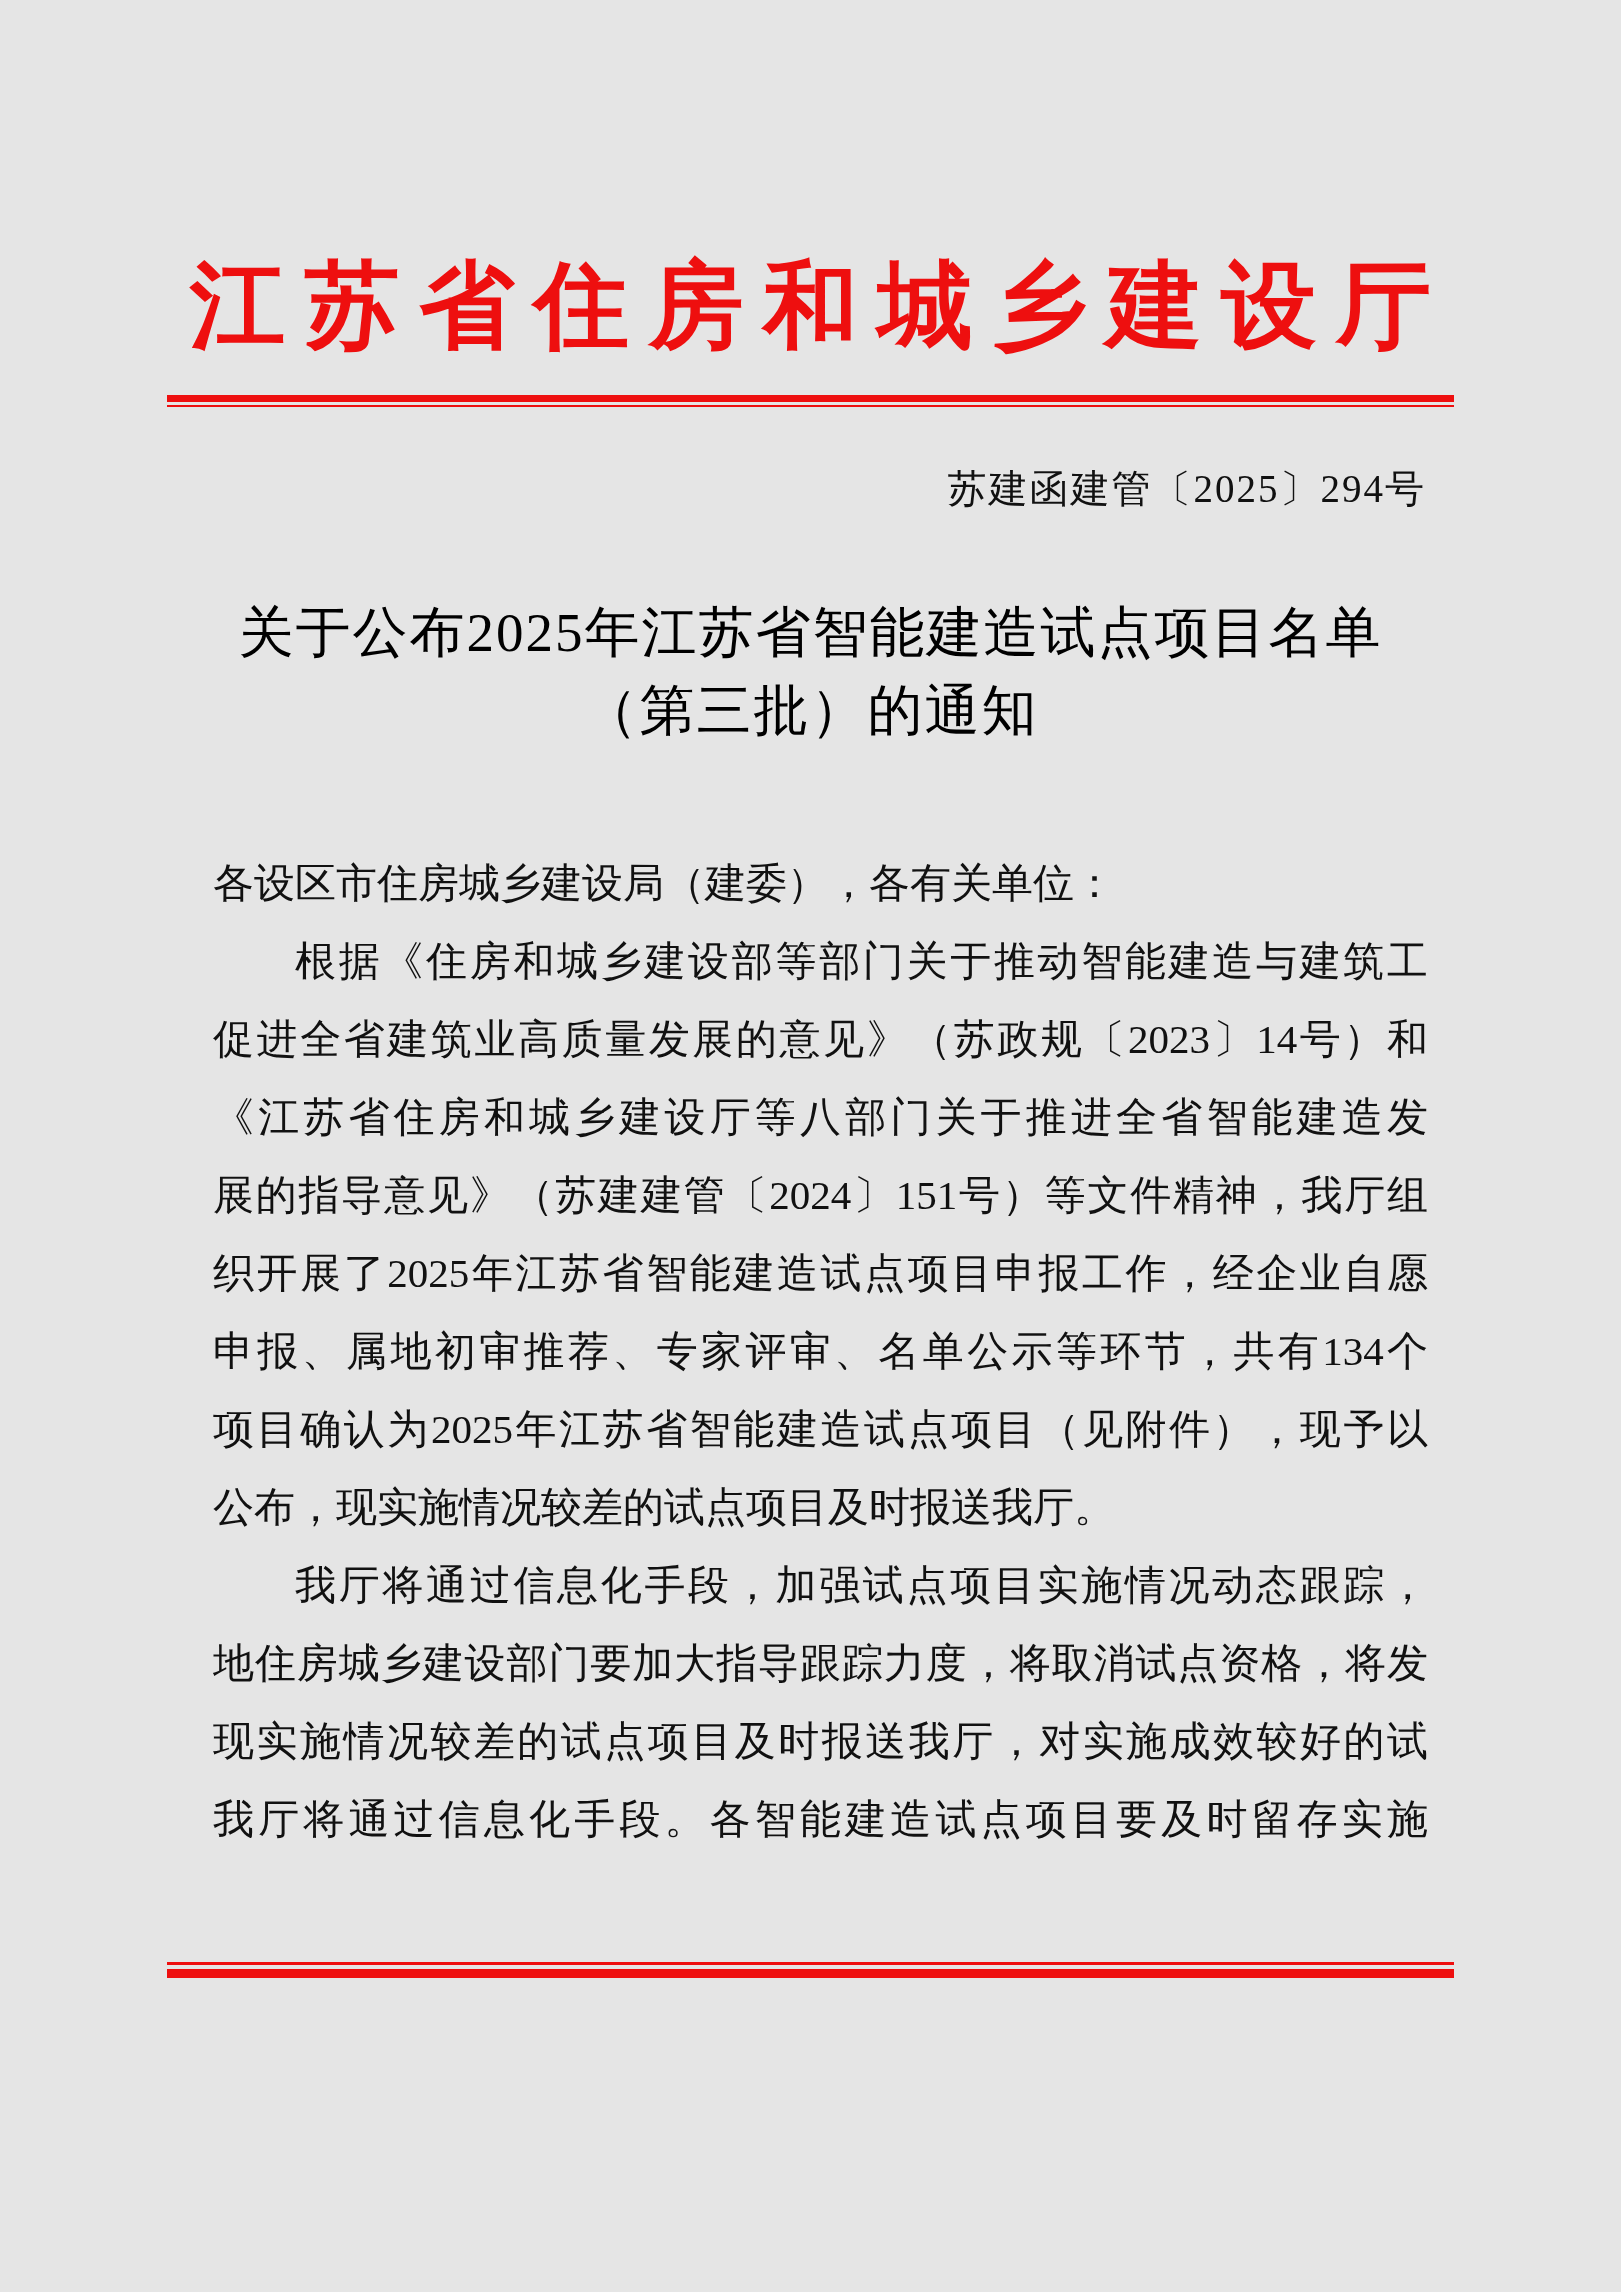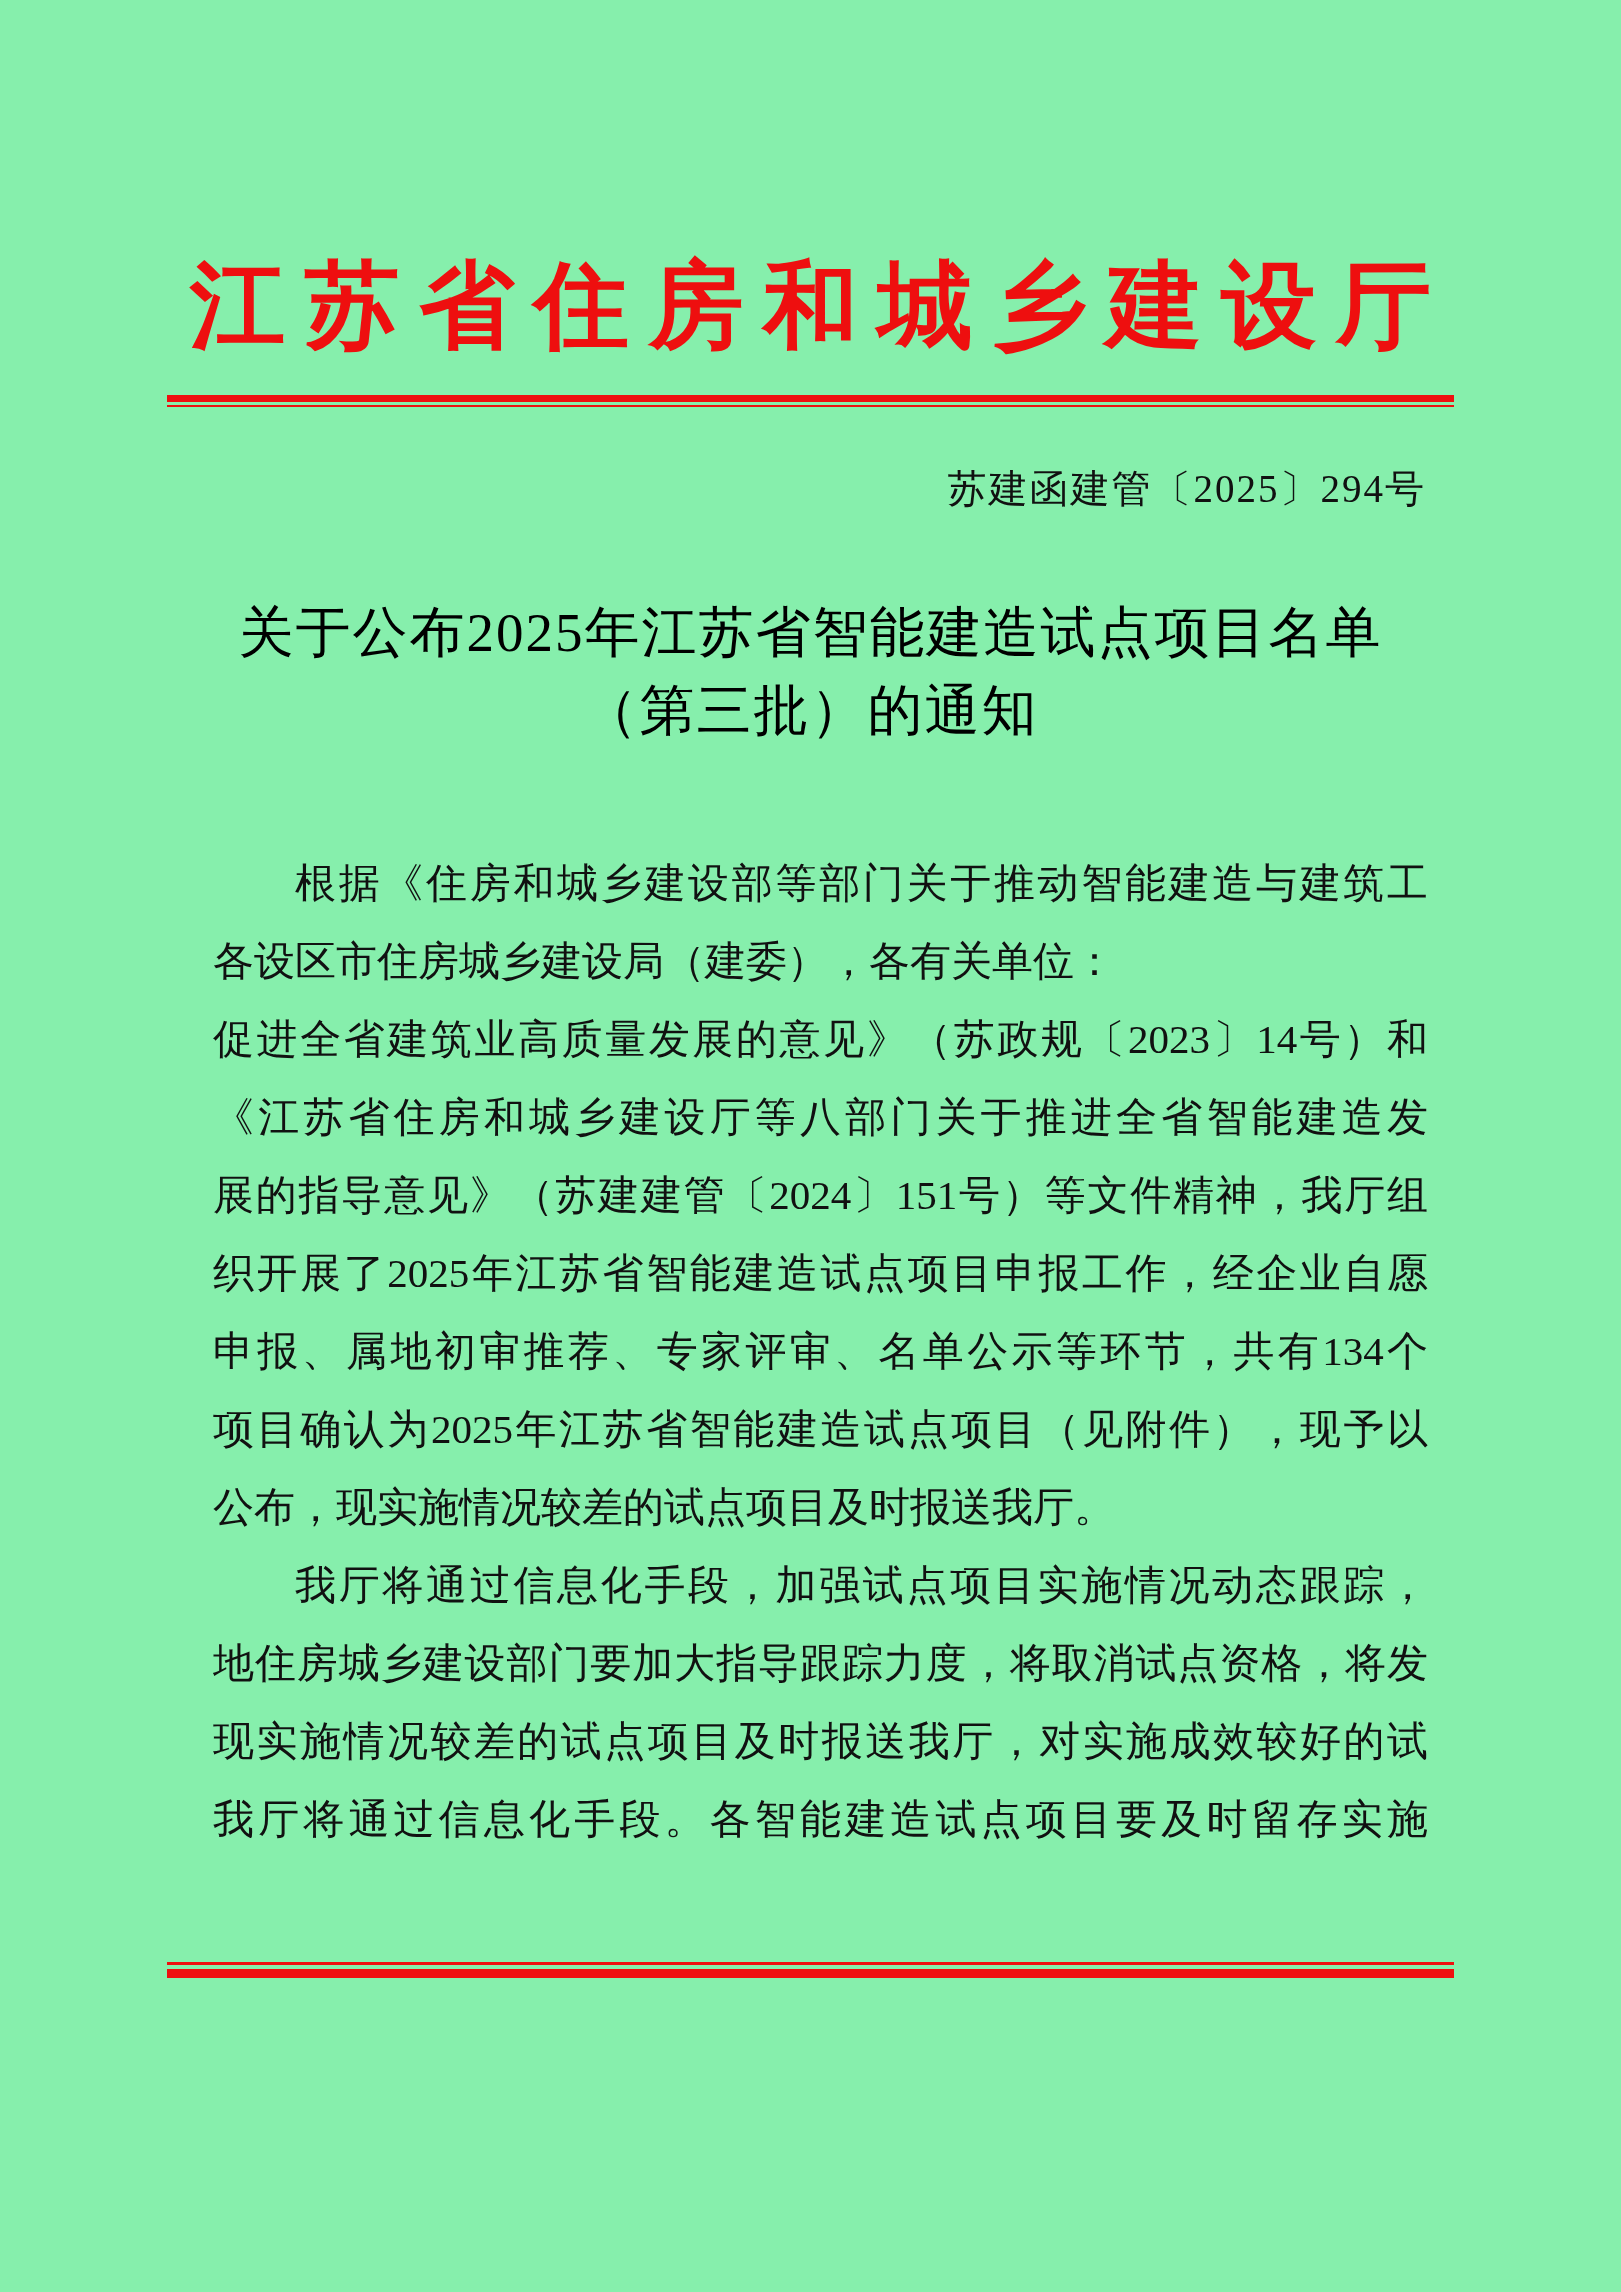--- a/index.html
+++ b/index.html
@@ -4,21 +4,21 @@
 <style>
   html, body {
     margin: 0;
     padding: 0;
     background: #ffffff;
   }
   .page {
     position: relative;
     width: 1621px;
     height: 2293px;
-    background: #86efac;
+    background: #e5e5e5;
     overflow: hidden;
     font-family: "Liberation Serif", "DejaVu Serif", serif;
     color: #1a1a1a;
     --accent-red: #ee0f0f;
   }
   
   .agency-header {
     padding-top: 247px;
     text-align: center;
     color: var(--accent-red);
@@ -101,22 +101,22 @@
   </div>
 
   <div class="doc-number">苏建函建管〔2025〕294号</div>
 
   <div class="notice-title">
     <div>关于公布2025年江苏省智能建造试点项目名单</div>
     <div>（第三批）的通知</div>
   </div>
 
   <div class="notice-body">
+      <div class="body-line no-fill">各设区市住房城乡建设局（建委），各有关单位：</div>
       <div class="body-line indent">根据《住房和城乡建设部等部门关于推动智能建造与建筑工</div>
-      <div class="body-line no-fill">各设区市住房城乡建设局（建委），各有关单位：</div>
       <div class="body-line">促进全省建筑业高质量发展的意见》（苏政规〔2023〕14号）和</div>
       <div class="body-line">《江苏省住房和城乡建设厅等八部门关于推进全省智能建造发</div>
       <div class="body-line">展的指导意见》（苏建建管〔2024〕151号）等文件精神，我厅组</div>
       <div class="body-line">织开展了2025年江苏省智能建造试点项目申报工作，经企业自愿</div>
       <div class="body-line">申报、属地初审推荐、专家评审、名单公示等环节，共有134个</div>
       <div class="body-line">项目确认为2025年江苏省智能建造试点项目（见附件），现予以</div>
       <div class="body-line no-fill">公布，现实施情况较差的试点项目及时报送我厅。</div>
       <div class="body-line indent">我厅将通过信息化手段，加强试点项目实施情况动态跟踪，</div>
       <div class="body-line">地住房城乡建设部门要加大指导跟踪力度，将取消试点资格，将发</div>
       <div class="body-line">现实施情况较差的试点项目及时报送我厅，对实施成效较好的试</div>

